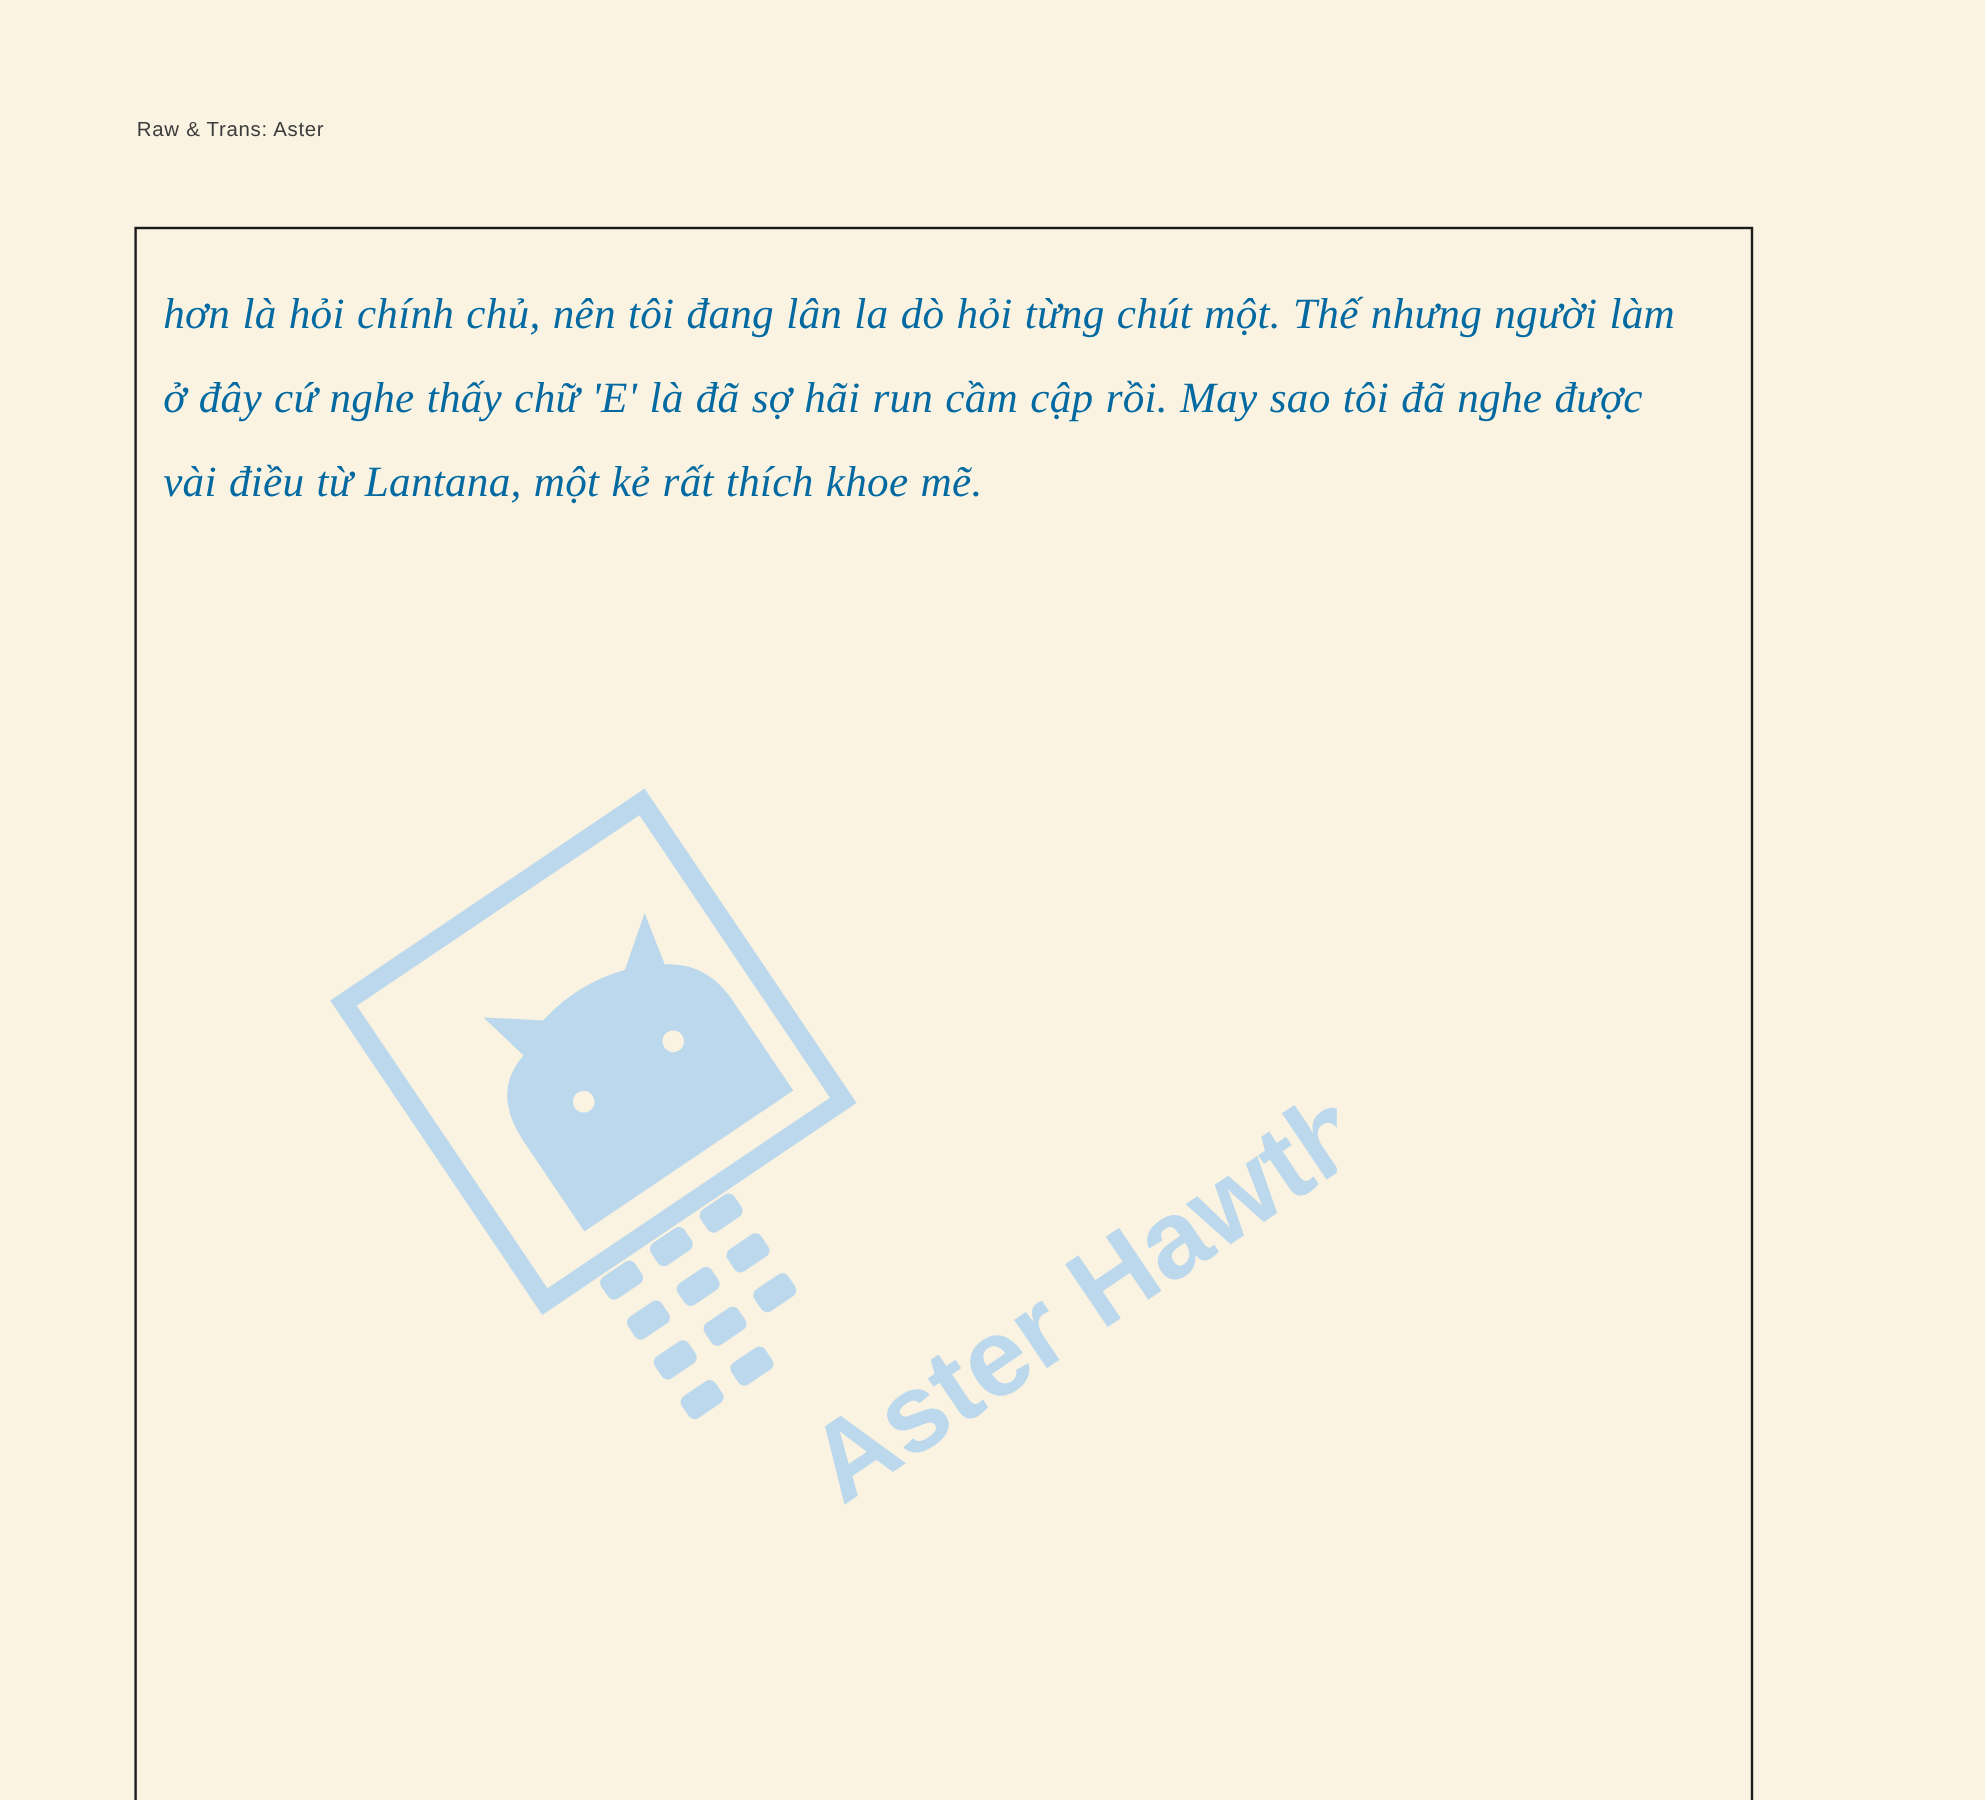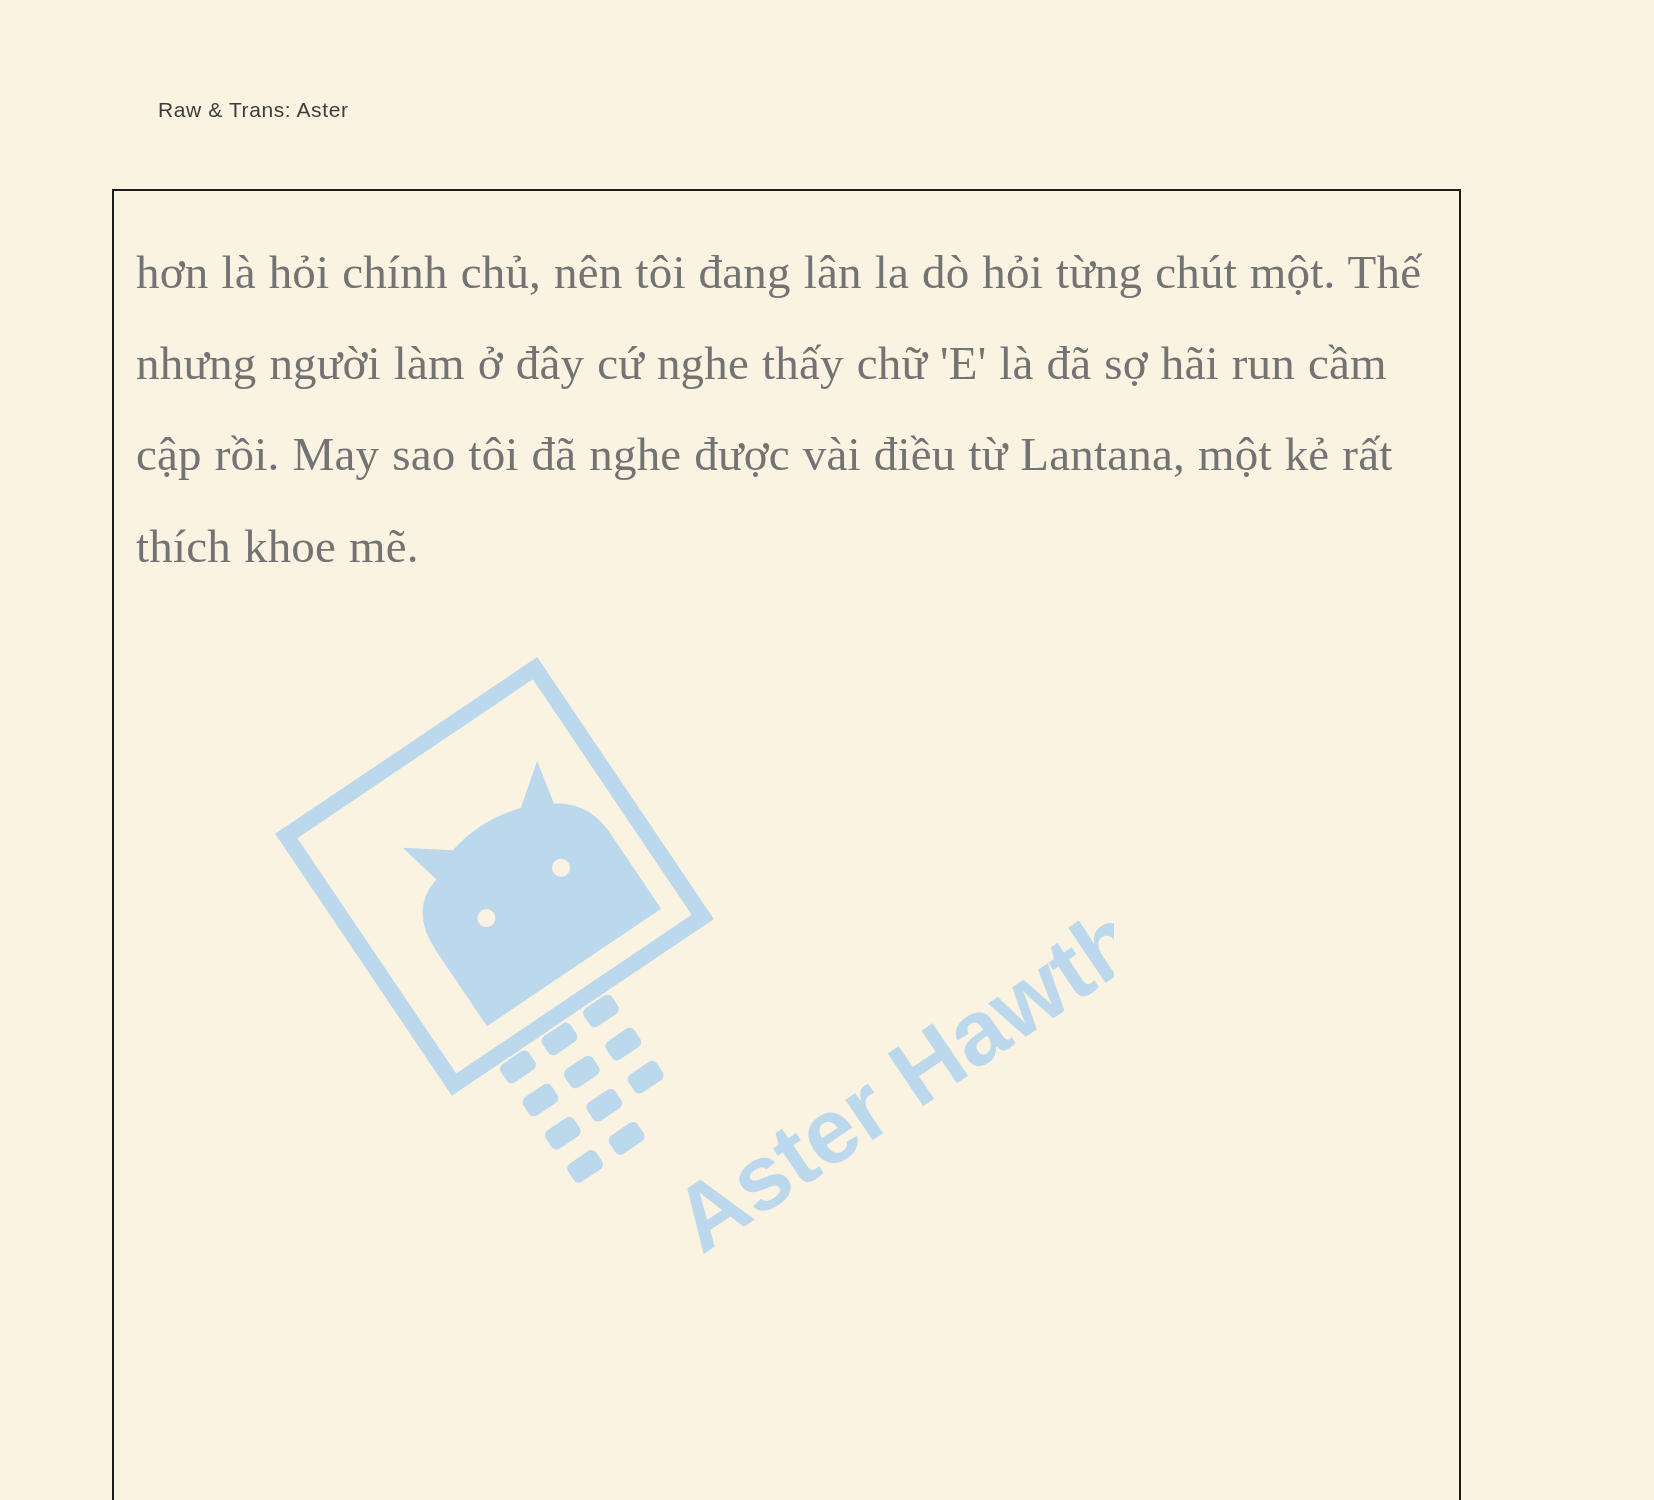--- a/index.html
+++ b/index.html
@@ -18,25 +18,24 @@
     position: relative;
     width: 1654px;
     height: 1500px;
     box-sizing: border-box;
   }
   .credit {
     position: absolute;
     left: 114px;
     top: 98px;
     font-family: "Liberation Sans", sans-serif;
-    font-size: 21px;
+    font-size: 17px;
     color: #3c3c3c;
     letter-spacing: 0.6px;
     white-space: nowrap;
-    margin-left: 44px;
   }
   .content-frame {
     position: absolute;
     left: 112px;
     top: 189px;
     width: 1349px;
     height: 1320px;
     border: 2px solid #1b1b1b;
     box-sizing: border-box;
     overflow: hidden;
@@ -51,23 +50,24 @@
     pointer-events: none;
     opacity: 1;
   }
   .text-body {
     position: relative;
     padding: 36px 36px 0 22px;
     box-sizing: border-box;
   }
   .para {
     font-family: "Liberation Serif", serif;
-    font-size: 47px;
+    font-style: italic;
+    font-size: 36px;
     line-height: 1.94;
-    color: #737373;
+    color: #0369a1;
     margin: 0;
     letter-spacing: 0.2px;
     word-spacing: 1px;
   }
   .para + .para {
     margin-top: 86px;
   }
 </style>
 </head>
 <body>

